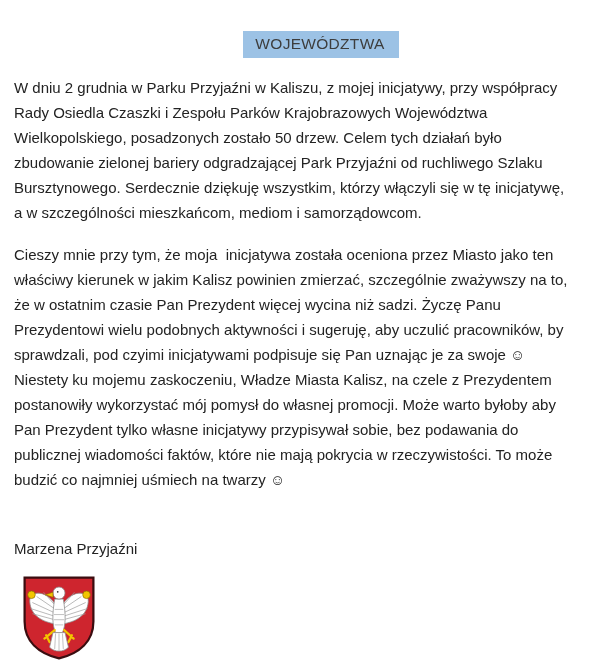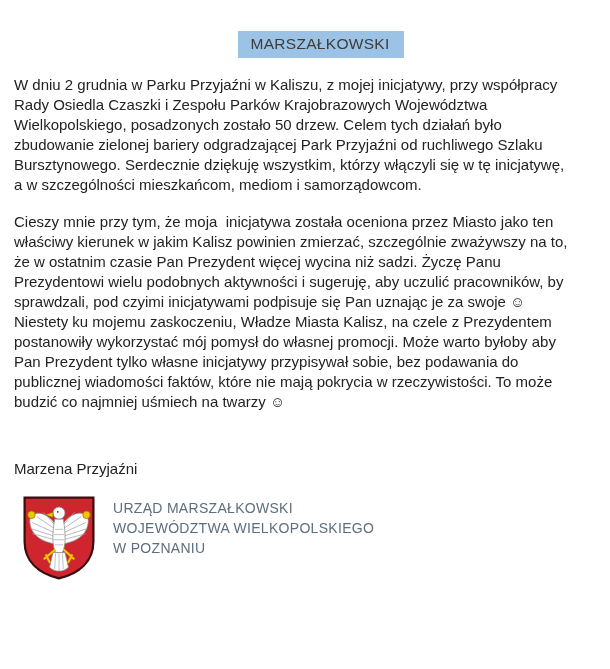--- a/index.html
+++ b/index.html
@@ -27,21 +27,21 @@
     display: inline-block;
     background: #9cc2e5;
     color: #3d3d3d;
     font-size: 15.5px;
     padding: 4px 14px 5px 12px;
     transform: translateX(13px);
     letter-spacing: 0.3px;
   }
   .body-para {
     margin: 0 0 17px 0;
-    line-height: 20px;
+    line-height: 25px;
     white-space: pre-wrap;
     color: #232323;
   }
   .body-para.last {
     margin-bottom: 0;
   }
   .signature-name {
     margin: 48px 0 17px 0;
     line-height: 17.5px;
     color: #232323;
@@ -71,21 +71,21 @@
     white-space: pre-line;
     font-weight: 400;
   }
 </style>
 </head>
 <body>
 
 <div class="page">
 
   <div class="title-wrap">
-    <span class="title-highlight">MARSZAŁKOWSKI</span>
+    <span class="title-highlight">WOJEWÓDZTWA</span>
   </div>
 
   <p class="body-para">W dniu 2 grudnia w Parku Przyjaźni w Kaliszu, z mojej inicjatywy, przy współpracy
 Rady Osiedla Czaszki i Zespołu Parków Krajobrazowych Województwa
 Wielkopolskiego, posadzonych zostało 50 drzew. Celem tych działań było
 zbudowanie zielonej bariery odgradzającej Park Przyjaźni od ruchliwego Szlaku
 Bursztynowego. Serdecznie dziękuję wszystkim, którzy włączyli się w tę inicjatywę,
 a w szczególności mieszkańcom, mediom i samorządowcom.</p>
 
   <p class="body-para last">Cieszy mnie przy tym, że moja  inicjatywa została oceniona przez Miasto jako ten
@@ -122,18 +122,15 @@
 
       <circle cx="44" cy="21" r="7" fill="#ffffff" stroke="#8c8c8c" stroke-width="0.9"></circle>
       <path d="M37,20 L28,23 L37,26 Z" fill="#f2c500" stroke="#8a6d00" stroke-width="0.7"></path>
       <circle cx="42.5" cy="19.5" r="1" fill="#333333"></circle>
 
       <path d="M39,64 L27,74 M50,64 L61,74 M29,70 L33,78 M59,70 L55,78" stroke="#f2c500" stroke-width="2.6" fill="none" stroke-linecap="round"></path>
 
       <path d="M37,67 L51,67 L55,84 C49,90 39,90 33,84 Z" fill="#ffffff" stroke="#8c8c8c" stroke-width="0.9"></path>
       <path d="M40,68 L39,86 M44,68 L44,88 M48,68 L49,86" stroke="#9a9a9a" stroke-width="0.7" fill="none"></path>
     </svg>
-    <div class="logo-text">URZĄD MARSZAŁKOWSKI
-WOJEWÓDZTWA WIELKOPOLSKIEGO
-W POZNANIU</div>
   </div>
 
 </div>
 
 </body></html>

